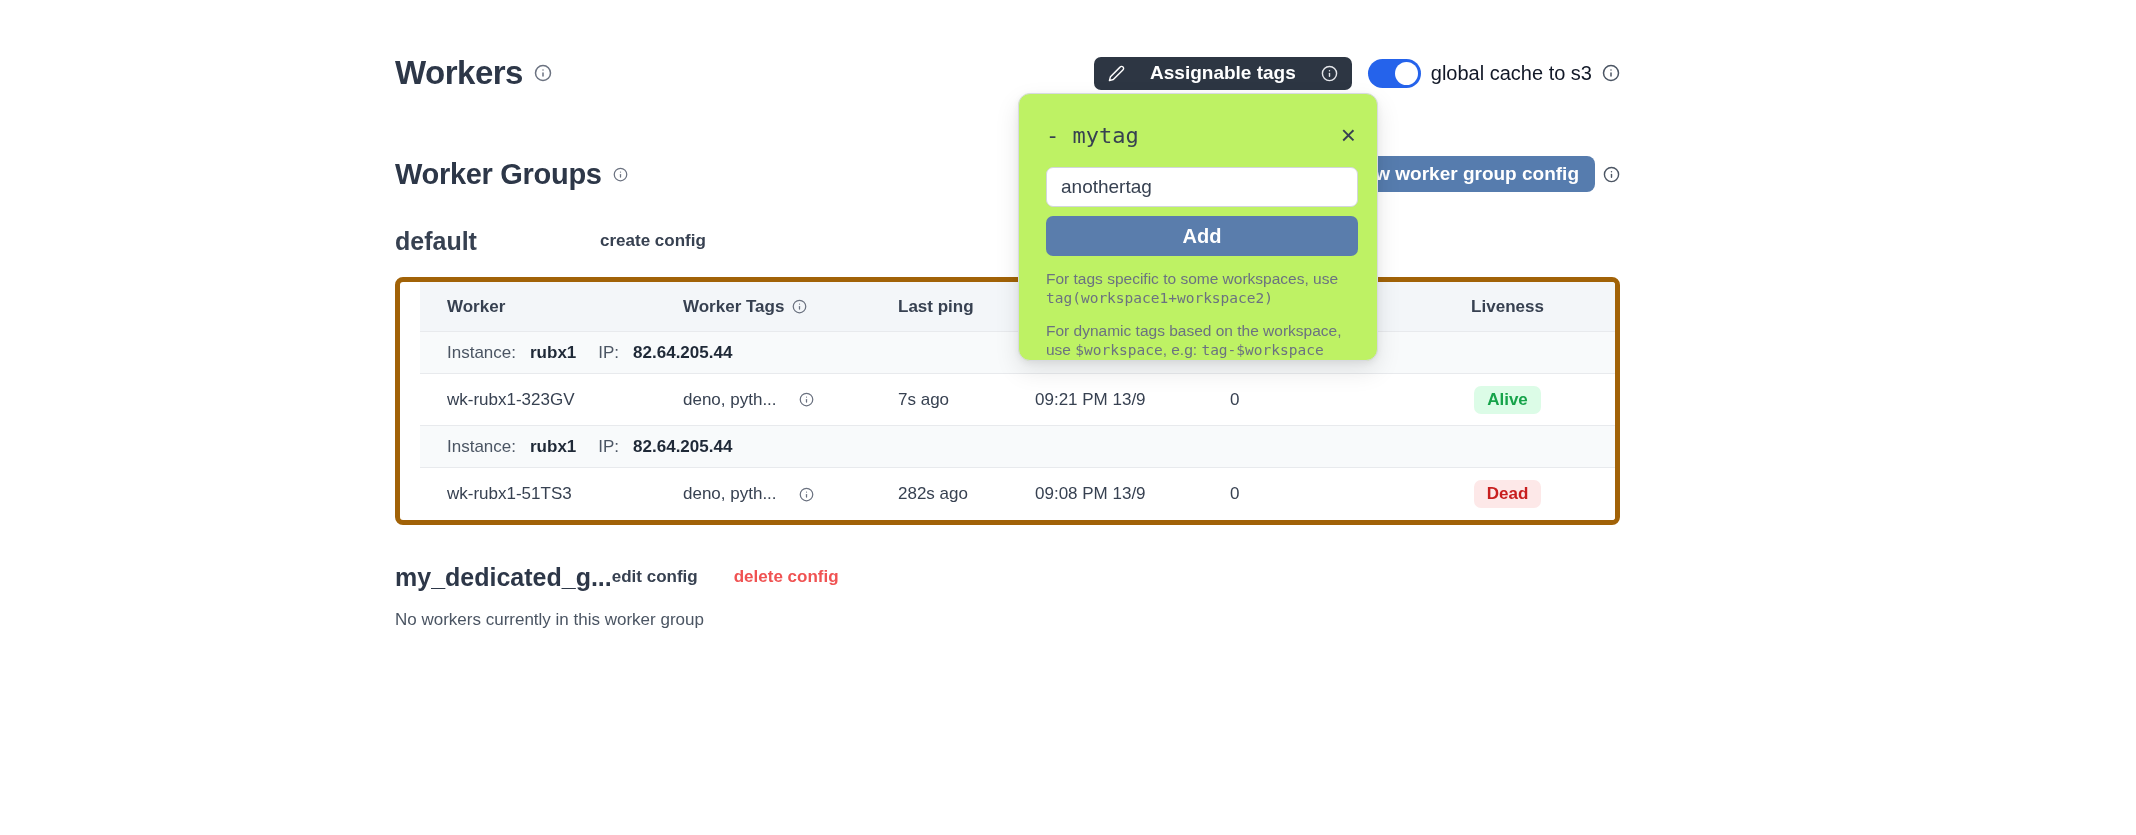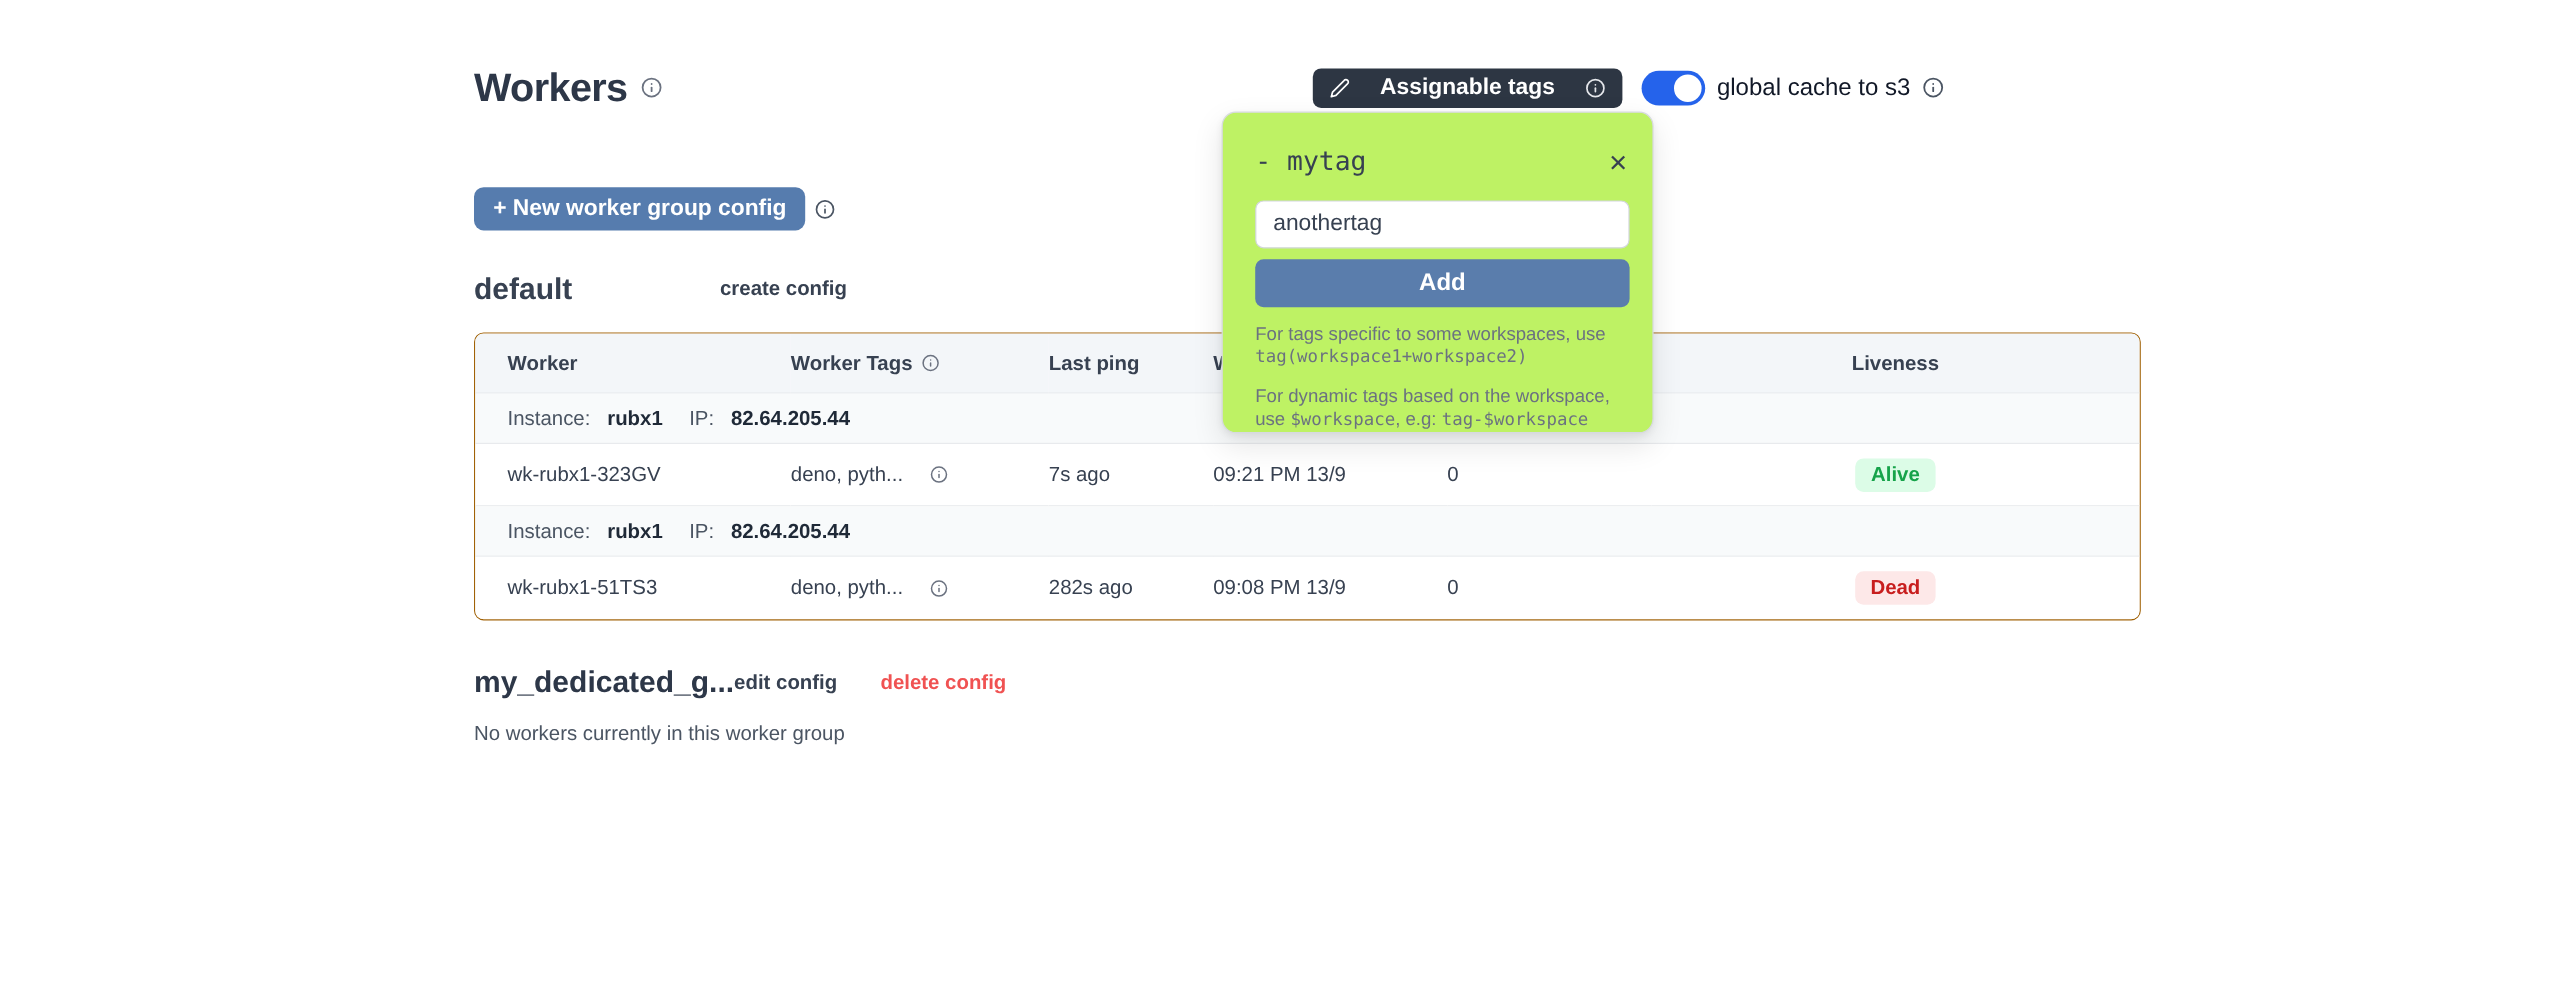--- a/index.html
+++ b/index.html
@@ -41,21 +41,21 @@
   
   .group-header { display: flex; align-items: center; margin-top: 33px; height: 30px; }
   .group-header.second { margin-top: 37px; }
   .group-name { font-size: 25px; font-weight: 600; color: #374151; min-width: 205px; }
   .group-name.bolder { font-weight: 700; color: #2d3748; }
   .group-actions { display: flex; align-items: center; gap: 36px; }
   .link-action { background: none; border: none; cursor: pointer; font-family: inherit; font-size: 17px; font-weight: 700; color: #374151; padding: 0; }
   .link-action.danger { color: #f05252; }
 
   
-  .workers-table { margin-top: 21px; width: 1389px; border-collapse: separate; border-spacing: 0; border: 1px solid #a16207; border-radius: 8px; overflow: hidden; table-layout: fixed; }
+  .workers-table { margin-top: 21px; width: 1225px; border-collapse: separate; border-spacing: 0; border: 5px solid #a16207; border-radius: 8px; overflow: hidden; table-layout: fixed; padding-left: 20px; }
   .workers-table th, .workers-table td { padding: 0; font-size: 17px; color: #374151; vertical-align: middle; text-align: left; }
   .workers-table thead th { height: 50px; background: #f3f6f9; font-weight: 600; border-bottom: 1px solid #e8eaed; }
   .workers-table th.first, .workers-table td.first { padding-left: 27px; }
   .th-flex { display: flex; align-items: center; gap: 8px; }
   tr.instance-row td { height: 42px; background: #f8fafb; border-bottom: 1px solid #e8eaed; }
   tr.worker-row td { height: 52px; background: #ffffff; border-bottom: 1px solid #e8eaed; }
   tr:last-child td { border-bottom: none; }
   .instance-line { display: flex; align-items: flex-start; gap: 14px; color: #4b5563; }
   .instance-line b { color: #1f2937; font-weight: 700; }
   .instance-line .ip-label { margin-left: 8px; }
@@ -131,20 +131,30 @@
                 <circle cx="12" cy="12" r="10"></circle>
                 <path d="M12 16v-4"></path>
                 <path d="M12 8h.01"></path>
               </svg>
           </span>
         </div>
       </div>
     </div>
 
     <div class="row row-2">
+      <div class="title-wrap">
+        <h2 class="section-title">Worker Groups</h2>
+        <span class="icon ic-gray">
+          <svg width="15" height="15" viewBox="0 0 24 24" fill="none" stroke="currentColor" stroke-width="2" stroke-linecap="round">
+              <circle cx="12" cy="12" r="10"></circle>
+              <path d="M12 16v-4"></path>
+              <path d="M12 8h.01"></path>
+            </svg>
+        </span>
+      </div>
       <div class="right-group">
         <button class="btn-blue">+ New worker group config</button>
         <span class="icon ic-dark">
           <svg width="17" height="17" viewBox="0 0 24 24" fill="none" stroke="currentColor" stroke-width="2" stroke-linecap="round">
               <circle cx="12" cy="12" r="10"></circle>
               <path d="M12 16v-4"></path>
               <path d="M12 8h.01"></path>
             </svg>
         </span>
       </div>

